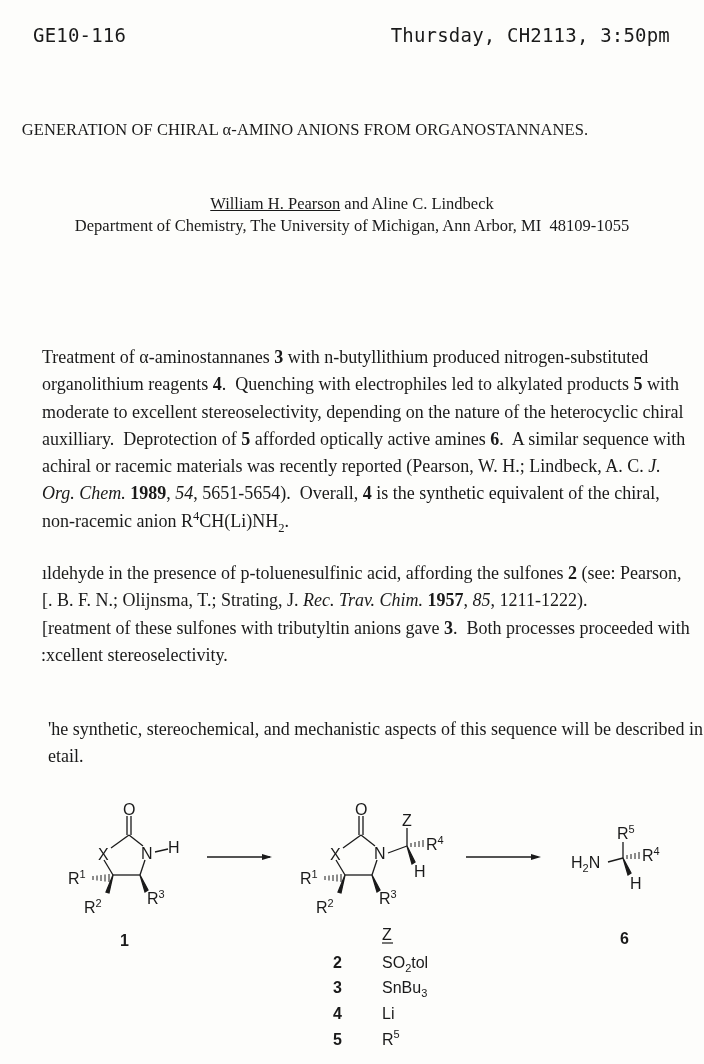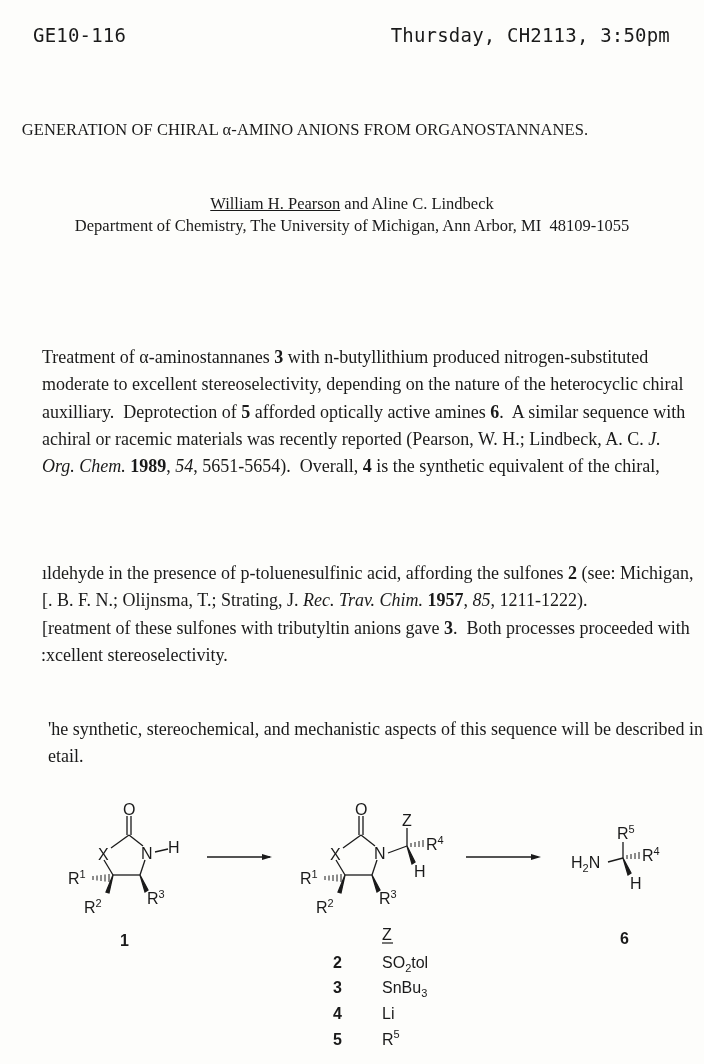--- a/index.html
+++ b/index.html
@@ -32,28 +32,30 @@
 <div id="hdr-left" class="mono">GE10-116</div>
 <div id="hdr-right" class="mono">Thursday, CH2113, 3:50pm</div>
 
 <div id="title" class="serif">GENERATION OF CHIRAL α-AMINO ANIONS FROM ORGANOSTANNANES.</div>
 
 <div id="authors" class="serif"><u>William H. Pearson</u><span style="white-space:pre"> and </span><span>Aline C. Lindbeck</span></div>
 <div id="affil" class="serif" style="white-space:pre">Department of Chemistry, The University of Michigan, Ann Arbor, MI  48109-1055</div>
 
 <div id="p1" class="para serif">
   <span class="line"><span>Treatment of α-aminostannanes </span><b>3</b><span> with n-butyllithium produced nitrogen-substituted</span></span>
+  <span class="line" style="white-space:pre"><span>organolithium reagents </span><b>4</b><span>.  Quenching with electrophiles led to alkylated products </span><b>5</b><span> with</span></span>
   <span class="line">moderate to excellent stereoselectivity, depending on the nature of the heterocyclic chiral</span>
   <span class="line" style="white-space:pre"><span>auxilliary.  Deprotection of </span><b>5</b><span> afforded optically active amines </span><b>6</b><span>.  A similar sequence with</span></span>
   <span class="line" style="white-space:pre"><span>achiral or racemic materials was recently reported (Pearson, W. H.; Lindbeck, A. C. </span><i>J.</i></span>
   <span class="line" style="white-space:pre"><i>Org. Chem.</i><span> </span><b>1989</b><span>, </span><i>54</i><span>, 5651-5654).  Overall, </span><b>4</b><span> is the synthetic equivalent of the chiral,</span></span>
+  <span class="line"><span>non-racemic anion R</span><sup>4</sup><span>CH(Li)NH</span><sub>2</sub><span>.</span></span>
 </div>
 
 <div id="p2" class="para serif">
-  <span class="line" style="margin-left:-3px"><span>ıldehyde in the presence of p-toluenesulfinic acid, affording the sulfones </span><b>2</b><span> (see:  Michigan,</span></span>
+  <span class="line" style="margin-left:-3px"><span>ıldehyde in the presence of p-toluenesulfinic acid, affording the sulfones </span><b>2</b><span> (see:  Pearson,</span></span>
   <span class="line" style="margin-left:-3px"><span>[. B. F. N.; Olijnsma, T.; Strating, J. </span><i>Rec. Trav. Chim.</i><span> </span><b>1957</b><span>, </span><i>85</i><span>, 1211-1222).</span></span>
   <span class="line" style="white-space:pre;margin-left:-3px"><span>[reatment of these sulfones with tributyltin anions gave </span><b>3</b><span>.  Both processes proceeded with</span></span>
   <span class="line" style="margin-left:-4px">:xcellent stereoselectivity.</span>
 </div>
 
 <div id="p3" class="para serif">
   <span class="line">'he synthetic, stereochemical, and mechanistic aspects of this sequence will be described in</span>
   <span class="line">etail.</span>
 </div>
 

